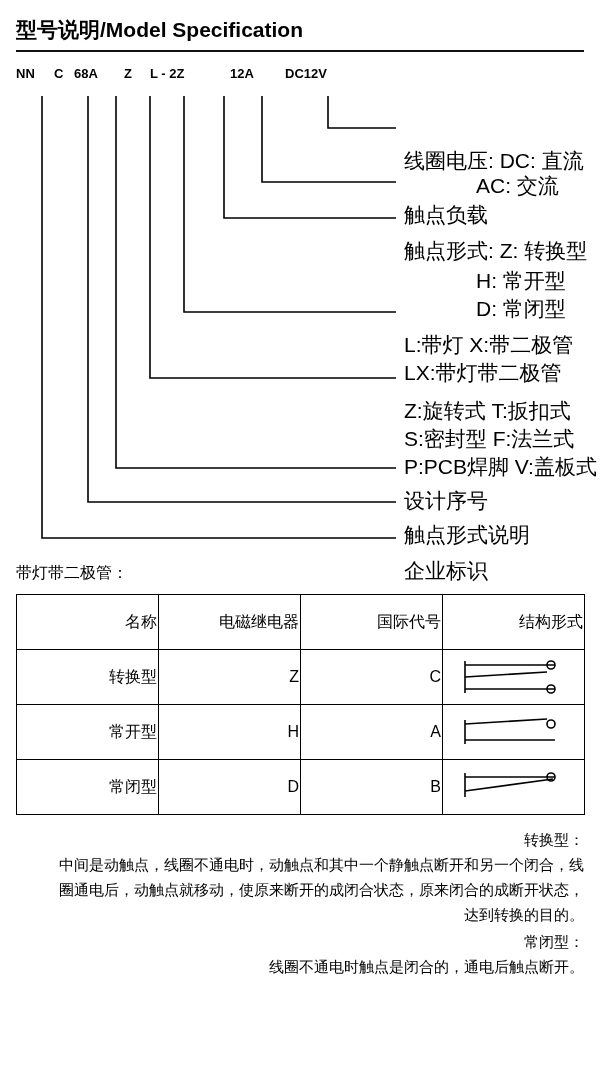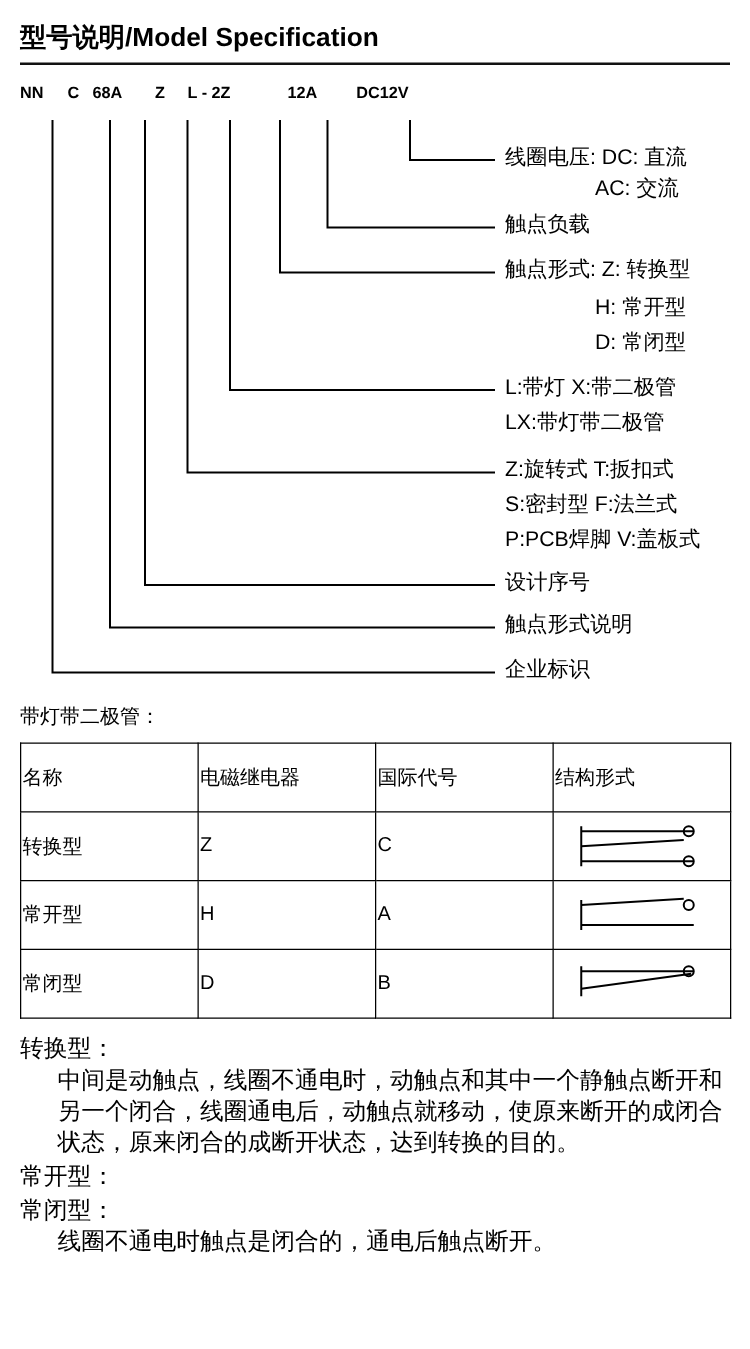--- a/index.html
+++ b/index.html
@@ -56,62 +56,64 @@
     position: relative;
     height: 465px;
   }
   .diagram svg {
     position: absolute;
     left: 0;
     top: 0;
   }
   .lbl {
     position: absolute;
-    font-size: 17px;
+    font-size: 21px;
     white-space: nowrap;
     line-height: 20px;
+    margin-top: 35px;
   }
 
   
   .section-caption {
     font-size: 16px;
     margin: 2px 0 10px 0;
   }
 
   
   table.contact {
     border-collapse: collapse;
     width: 568px;
     table-layout: fixed;
   }
   table.contact th, table.contact td {
     border: 1px solid #000;
-    text-align: left;
+    text-align: right;
     vertical-align: middle;
     font-size: 16px;
     height: 52px;
     margin-left: 12px;
   }
   table.contact th {
     font-weight: normal;
   }
   table.contact td.sym {
     padding: 0;
   }
   .symwrap {
     display: flex;
     align-items: center;
     justify-content: center;
   }
 
   
   .notes {
     margin-top: 12px;
-    font-size: 19px;
+    font-size: 15px;
     line-height: 25px;
+    text-align: right;
   }
   .note-head {
     margin-top: 2px;
   }
   .note-body {
     padding-left: 30px;
     text-indent: 0;
   }
 </style>
 </head>
@@ -245,18 +247,17 @@
             </svg>
           </div>
         </td>
       </tr>
     </tbody>
   </table>
 
   <div class="notes">
     <div class="note-head">转换型：</div>
     <div class="note-body">中间是动触点，线圈不通电时，动触点和其中一个静触点断开和另一个闭合，线圈通电后，动触点就移动，使原来断开的成闭合状态，原来闭合的成断开状态，达到转换的目的。</div>
-    <div class="note-head">常开型：</div>
     <div class="note-head">常闭型：</div>
     <div class="note-body">线圈不通电时触点是闭合的，通电后触点断开。</div>
   </div>
 
 </div>
 
 </body></html>

